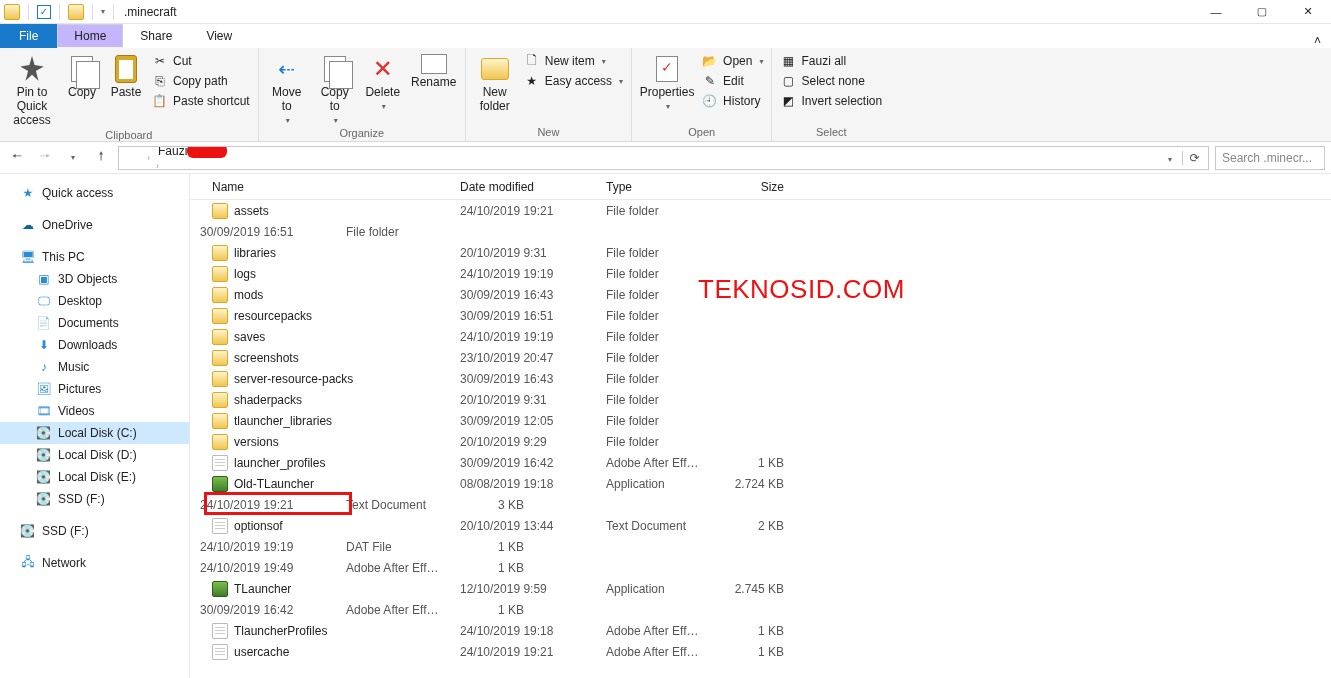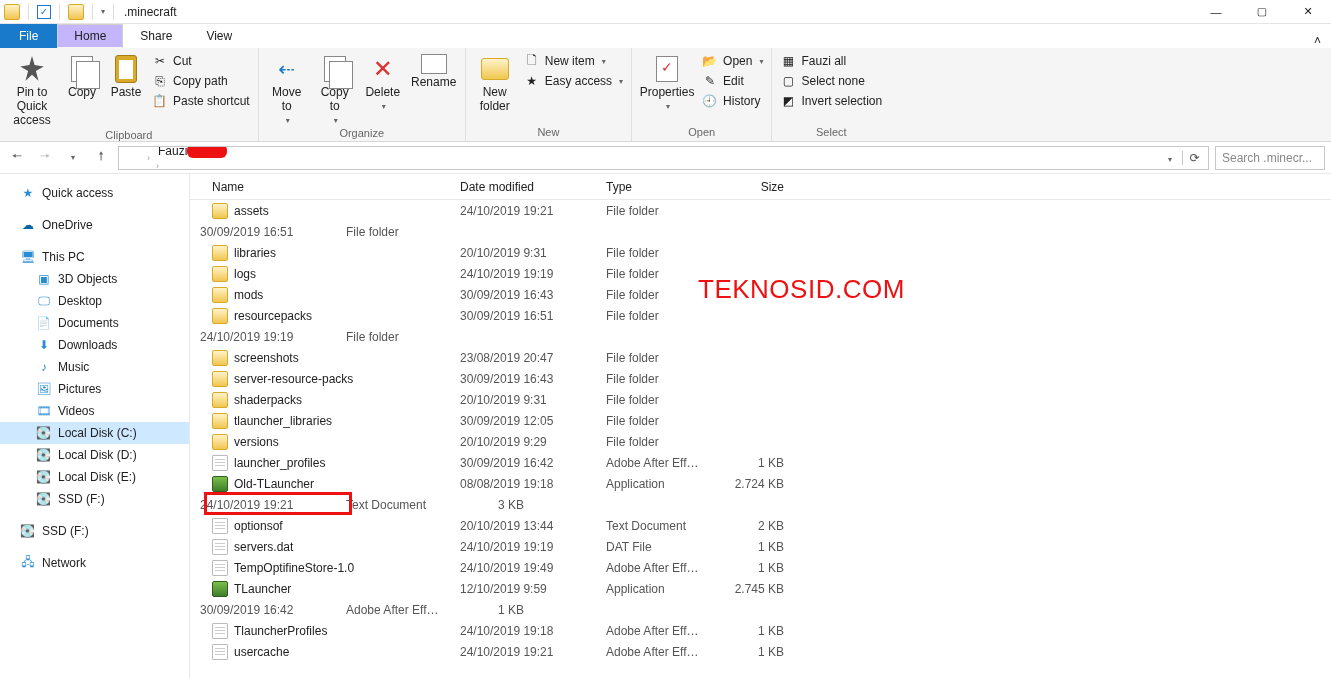--- a/index.html
+++ b/index.html
@@ -399,30 +399,34 @@
         <div class="row">
           <div class="c name">
             <span class="fico folder"></span>
             <span>resourcepacks</span>
           </div>
           <div class="c date">30/09/2019 16:51</div>
           <div class="c type">File folder</div>
           <div class="c size"></div>
         </div>
         <div class="row">
+          <div class="c name">
+            <span class="fico folder"></span>
+            <span>saves</span>
+          </div>
           <div class="c date">24/10/2019 19:19</div>
           <div class="c type">File folder</div>
           <div class="c size"></div>
         </div>
         <div class="row">
           <div class="c name">
             <span class="fico folder"></span>
             <span>screenshots</span>
           </div>
-          <div class="c date">23/08/2019 20:47</div>
+          <div class="c date">23/10/2019 20:47</div>
           <div class="c type">File folder</div>
           <div class="c size"></div>
         </div>
         <div class="row">
           <div class="c name">
             <span class="fico folder"></span>
             <span>server-resource-packs</span>
           </div>
           <div class="c date">30/09/2019 16:43</div>
           <div class="c type">File folder</div>
@@ -481,33 +485,25 @@
         <div class="row">
           <div class="c name">
             <span class="fico file"></span>
             <span>optionsof</span>
           </div>
           <div class="c date">20/10/2019 13:44</div>
           <div class="c type">Text Document</div>
           <div class="c size">2 KB</div>
         </div>
         <div class="row">
-          <div class="c name">
-            <span class="fico file"></span>
-            <span>servers.dat</span>
-          </div>
           <div class="c date">24/10/2019 19:19</div>
           <div class="c type">DAT File</div>
           <div class="c size">1 KB</div>
         </div>
         <div class="row">
-          <div class="c name">
-            <span class="fico file"></span>
-            <span>TempOptifineStore-1.0</span>
-          </div>
           <div class="c date">24/10/2019 19:49</div>
           <div class="c type">Adobe After Effect...</div>
           <div class="c size">1 KB</div>
         </div>
         <div class="row">
           <div class="c name">
             <span class="fico app"></span>
             <span>TLauncher</span>
           </div>
           <div class="c date">12/10/2019 9:59</div>

